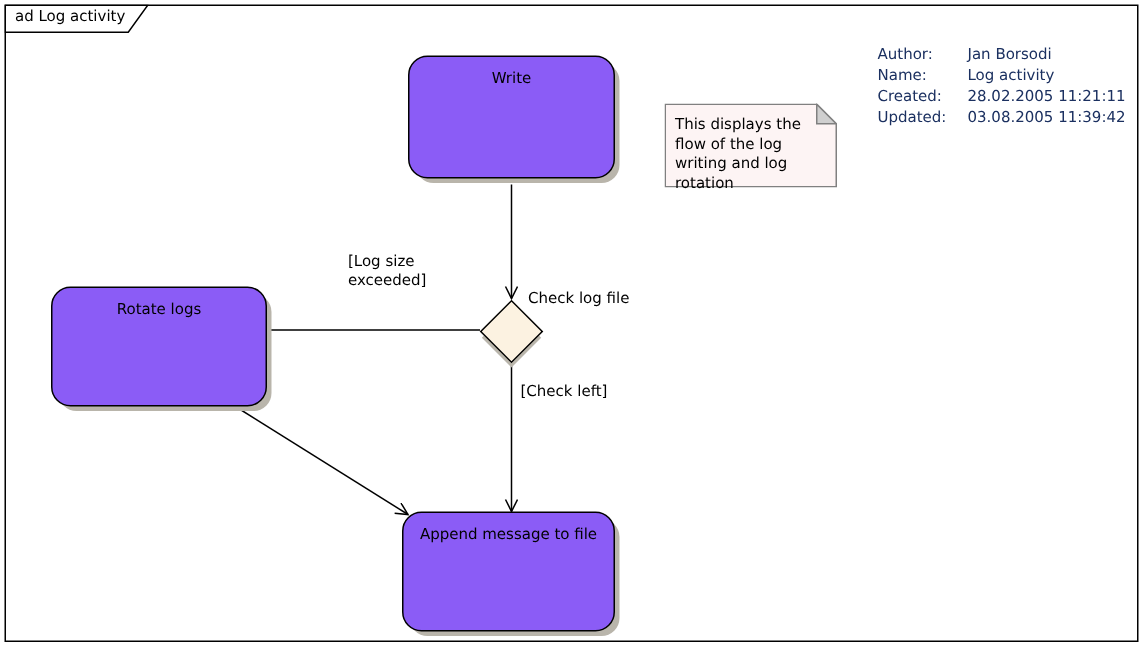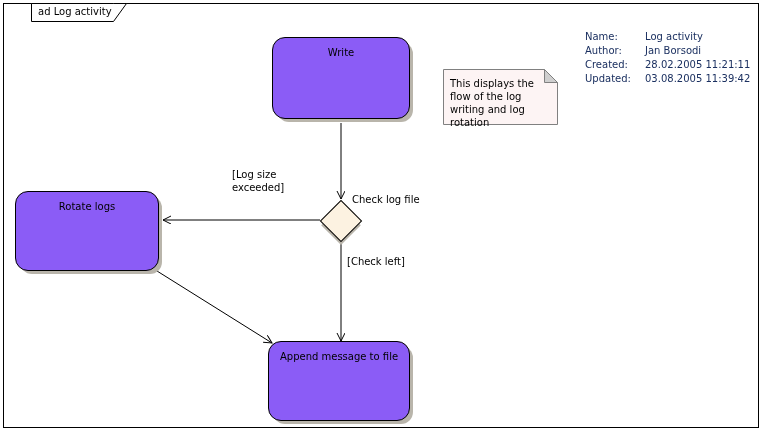--- a/index.html
+++ b/index.html
@@ -31,21 +31,20 @@
     box-sizing: border-box;
     background: #ffffff;
   }
   .frame-tab {
     position: absolute;
     left: 3px;
     top: 3px;
     width: 96px;
     height: 18px;
     box-sizing: border-box;
-    margin-left: 28px;
   }
   .frame-tab .tab-shape {
     position: absolute;
     left: 0;
     top: 0;
   }
   .frame-tab-label {
     position: absolute;
     left: 7px;
     top: 3px;
@@ -78,21 +77,21 @@
     position: absolute;
     left: 0;
     right: 0;
     top: 9px;
     text-align: center;
     font-size: 10px;
     color: #000000;
     line-height: 12px;
   }
   #node-write   { left: 272px; top: 37px;  width: 138px; height: 82px; }
-  #node-rotate  { left: 15px;  top: 191px; width: 144px; height: 80px; text-decoration: underline; }
+  #node-rotate  { left: 34px;  top: 191px; width: 144px; height: 80px; text-decoration: underline; }
   #node-append  { left: 268px; top: 341px; width: 142px; height: 80px; }
 
   
   .diamond-wrap {
     position: absolute;
     left: 319px;
     top: 199px;
     width: 44px;
     height: 44px;
   }
@@ -223,28 +222,28 @@
       <path d="M0.5,0.5 H101.5 L114.5,13.5 V55.5 H0.5 Z" fill="#fdf4f4" stroke="#808080" stroke-width="1"></path>
       <path d="M101.5,0.5 L114.5,13.5 H101.5 Z" fill="#cfcfcf" stroke="#808080" stroke-width="1"></path>
     </svg>
     <div class="note-text">This displays the flow of the log writing and log rotation</div>
   </div>
 
   <div class="meta">
     <table>
       <tbody>
         <tr>
+          <td class="key">Author:</td>
+          <td class="val">Jan Borsodi</td>
+        </tr>
+        <tr>
           <td class="key">Name:</td>
           <td class="val">Log activity</td>
         </tr>
         <tr>
-          <td class="key">Author:</td>
-          <td class="val">Jan Borsodi</td>
-        </tr>
-        <tr>
           <td class="key">Created:</td>
           <td class="val">28.02.2005 11:21:11</td>
         </tr>
         <tr>
           <td class="key">Updated:</td>
           <td class="val">03.08.2005 11:39:42</td>
         </tr>
       </tbody>
     </table>
   </div>

